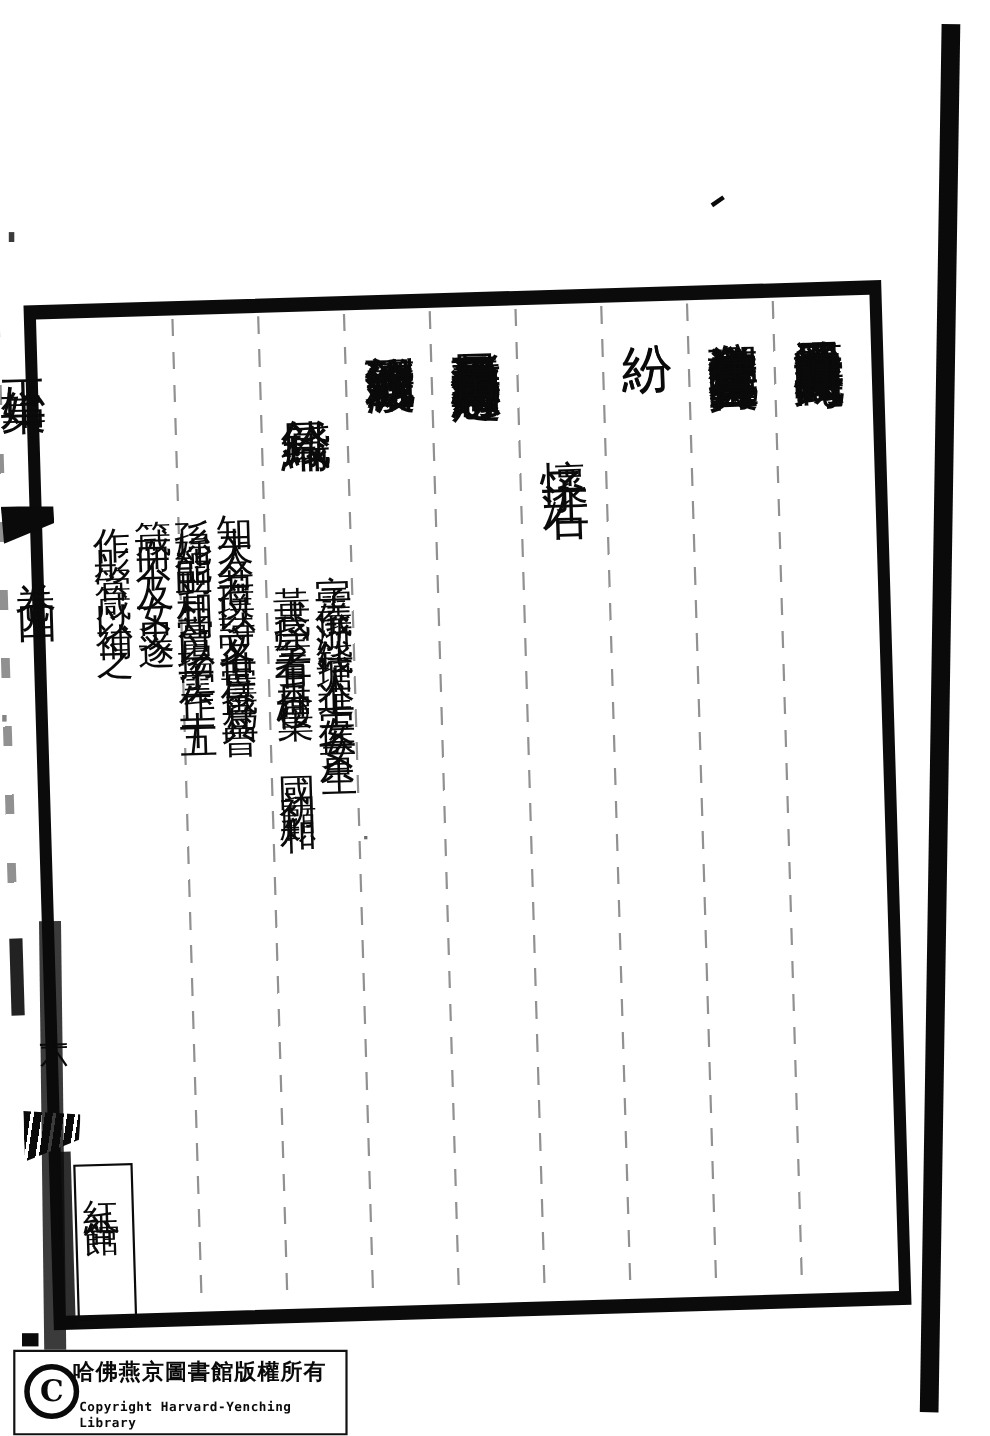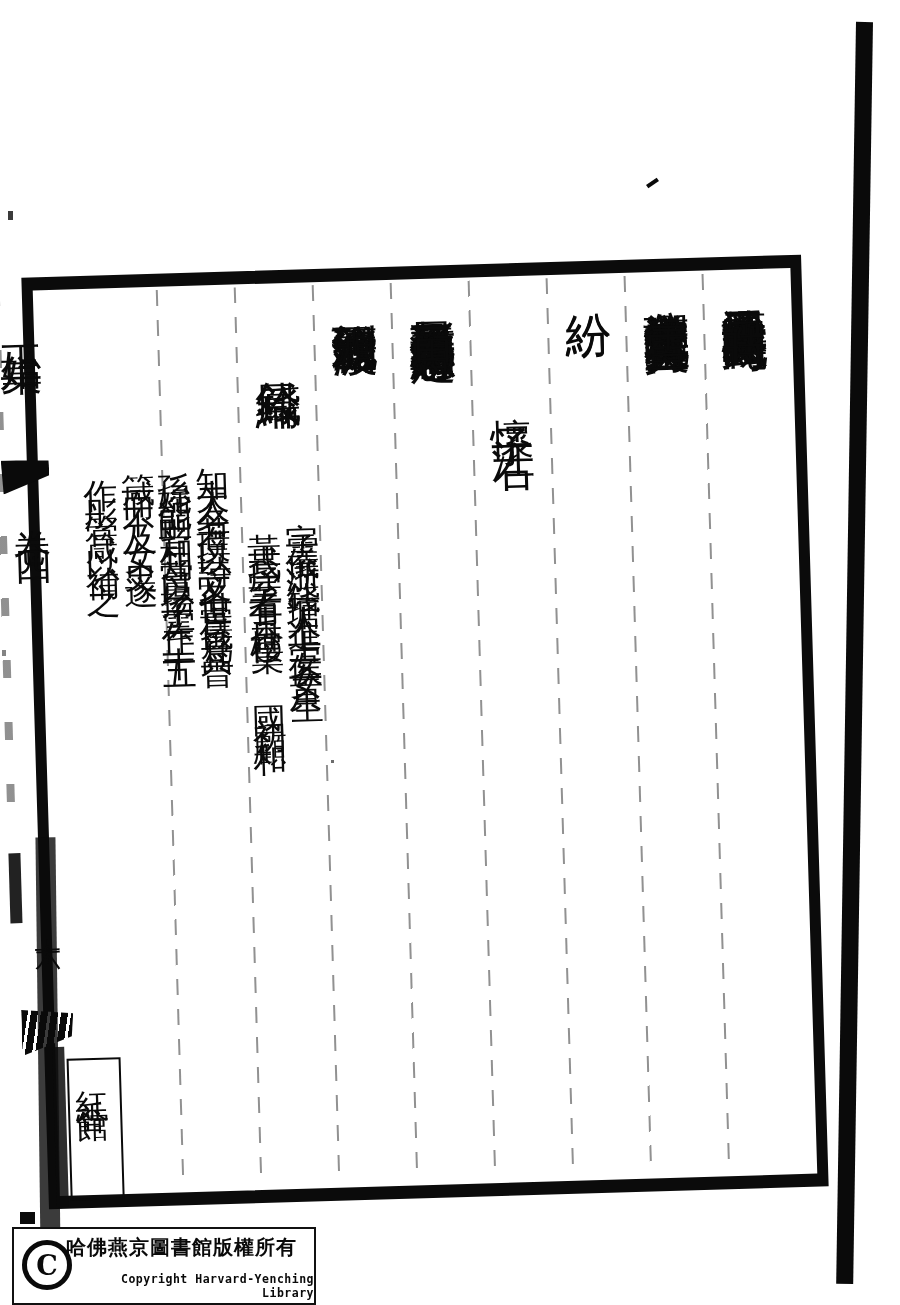--- a/index.html
+++ b/index.html
@@ -60,21 +60,21 @@
   
   .stamp{position:absolute;left:12px;top:1227px;width:300px;height:74px;
          border:2px solid #111;border-bottom-width:5px;background:#fff;}
   .stamp-square{position:absolute;left:20px;top:1212px;width:15px;height:12px;background:#0a0a0a;}
   .stamp-circle{position:absolute;left:8px;top:11px;width:40px;height:40px;border:5px solid #0a0a0a;
                 border-radius:50%;display:flex;align-items:center;justify-content:center;}
   .stamp-circle span{font-family:"DejaVu Serif",serif;font-weight:bold;font-size:27px;line-height:1;}
   .stamp-cn{position:absolute;left:52px;top:5px;font-size:20px;font-weight:bold;letter-spacing:1px;
             font-family:Liberation Serif, serif;}
   .stamp-en{position:absolute;left:58px;top:43px;font-size:11.5px;font-weight:bold;letter-spacing:.5px;
-            font-family:"DejaVu Sans Mono",monospace;text-align:right;}
+            font-family:"DejaVu Sans Mono",monospace;}
 </style>
 </head>
 <body>
 
 <div id="page">
 
   <div class="edge-bar"></div>
 
   <div class="mark-dash"></div>
   <div class="mark-dot1"></div>

